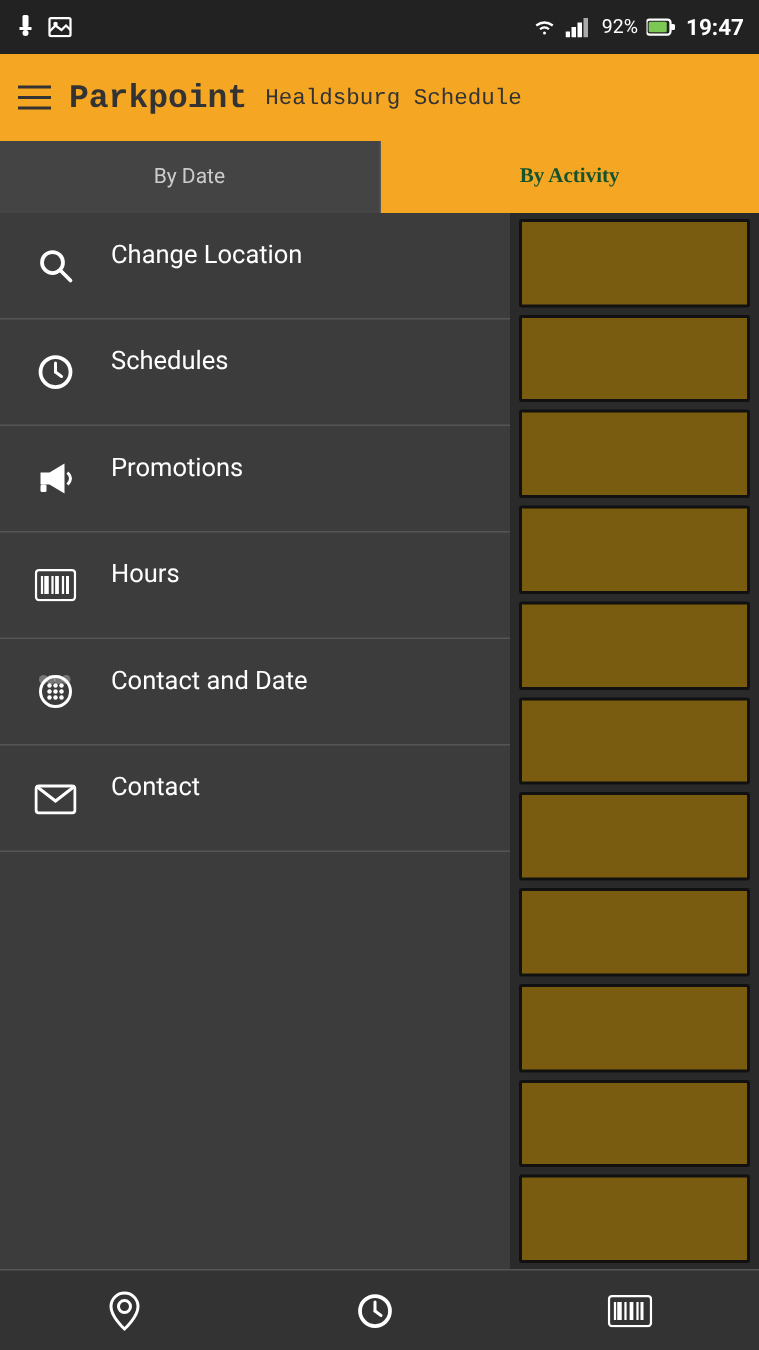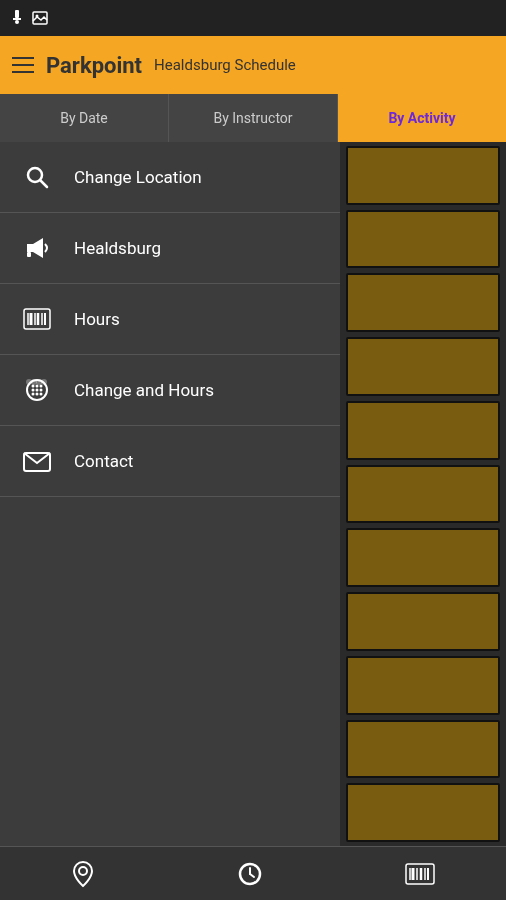--- a/index.html
+++ b/index.html
@@ -58,20 +58,21 @@
       display: block;
       width: 22px;
       height: 2px;
       background: #333;
     }
 
     .header-title {
       font-size: 22px;
       font-weight: bold;
       color: #333;
+      font-family: Liberation Mono, monospace;
     }
 
     
     #tabs {
       height: 48px;
       background: #444;
       display: flex;
     }
 
     .tab {
@@ -82,42 +83,42 @@
       color: #ccc;
       font-size: 14px;
       cursor: pointer;
       border-right: 1px solid #555;
     }
 
     .tab:last-child { border-right: none; }
 
     .tab.active {
       background: #f5a623;
-      color: #6d28d9;
+      color: #14532d;
       font-weight: bold;
+      font-family: Liberation Serif, serif;
     }
 
     
     #main {
       display: flex;
       height: calc(900px - 36px - 58px - 48px - 54px);
       position: relative;
     }
 
     
     #drawer {
       width: 340px;
       background: #3c3c3c;
       z-index: 10;
       flex-shrink: 0;
     }
 
     .menu-item {
       display: flex;
-      align-items: center;
       gap: 20px;
       padding: 18px 20px;
       border-bottom: 1px solid #555;
       cursor: pointer;
       color: #fff;
       font-size: 17px;
     }
 
     .menu-icon {
       width: 34px;
@@ -180,62 +181,94 @@
       <rect x="3" y="8" width="8" height="2"></rect>
       <circle cx="7" cy="12" r="2"></circle>
     </svg>
 
     <svg width="16" height="14" viewBox="0 0 16 14">
       <rect x="1" y="1" width="14" height="12" rx="1" fill="none" stroke="white" stroke-width="1.5"></rect>
       <circle cx="5" cy="5" r="1.5"></circle>
       <polyline points="1,10 5,6 9,9 12,6 15,9" fill="none" stroke="white" stroke-width="1.5"></polyline>
     </svg>
   </div>
+  <div class="status-right">
+
+    <svg width="16" height="14" viewBox="0 0 16 14">
+      <path d="M8 11 L8 11" stroke="white" stroke-width="2" stroke-linecap="round"></path>
+      <path d="M5 8.5 Q8 6 11 8.5" fill="none" stroke="white" stroke-width="1.5"></path>
+      <path d="M2.5 6 Q8 2 13.5 6" fill="none" stroke="white" stroke-width="1.5"></path>
+    </svg>
+
+    <svg width="18" height="14" viewBox="0 0 18 14">
+      <rect x="0" y="10" width="3" height="4"></rect>
+      <rect x="4" y="7" width="3" height="7"></rect>
+      <rect x="8" y="4" width="3" height="10"></rect>
+      <rect x="12" y="1" width="3" height="13" fill="#aaa"></rect>
+    </svg>
+    <span>92%</span>
+
+    <svg width="20" height="14" viewBox="0 0 20 14">
+      <rect x="0" y="2" width="16" height="10" rx="2" fill="none" stroke="white" stroke-width="1.5"></rect>
+      <rect x="16" y="5" width="3" height="4" rx="1"></rect>
+      <rect x="1.5" y="3.5" width="12" height="7" rx="1" fill="#7dc855"></rect>
+    </svg>
+    <span style="font-size:15px;font-weight:bold;">19:47</span>
+  </div>
 </div>
 
 <div id="header">
   <div class="hamburger-icon">
     <span></span>
     <span></span>
     <span></span>
   </div>
   <span class="header-title">Parkpoint</span>
   <span class="header-title" style="font-weight:normal; font-size:15px;">Healdsburg Schedule</span>
 </div>
 
 <div id="tabs">
   <div class="tab">By Date</div>
-  <div class="tab">By Instructor</div>
   <div class="tab active">By Activity</div>
 </div>
 
 <div id="main">
 
   <div id="drawer">
 
     <div class="menu-item">
       <div class="menu-icon">
         <svg width="24" height="24" viewBox="0 0 24 24">
           <circle cx="10" cy="10" r="7" fill="none" stroke="white" stroke-width="2.5"></circle>
           <line x1="15.5" y1="15.5" x2="22" y2="22" stroke="white" stroke-width="2.5" stroke-linecap="round"></line>
         </svg>
       </div>
       <span>Change Location</span>
     </div>
 
+    <div class="menu-item">
+      <div class="menu-icon">
+        <svg width="26" height="26" viewBox="0 0 26 26">
+          <circle cx="13" cy="13" r="10" fill="none" stroke="white" stroke-width="2.5"></circle>
+          <line x1="13" y1="7" x2="13" y2="13" stroke="white" stroke-width="2" stroke-linecap="round"></line>
+          <line x1="13" y1="13" x2="17" y2="16" stroke="white" stroke-width="2" stroke-linecap="round"></line>
+        </svg>
+      </div>
+      <span>Schedules</span>
+    </div>
 
     <div class="menu-item">
       <div class="menu-icon">
         <svg width="28" height="24" viewBox="0 0 28 24">
           <polygon points="4,8 4,16 10,16 20,22 20,2 10,8" fill="white"></polygon>
           <path d="M22,8 Q26,12 22,16" fill="none" stroke="white" stroke-width="2"></path>
           <rect x="4" y="16" width="4" height="5" rx="1"></rect>
         </svg>
       </div>
-      <span>Healdsburg</span>
+      <span>Promotions</span>
     </div>
 
     <div class="menu-item">
       <div class="menu-icon">
         <svg width="28" height="22" viewBox="0 0 28 22">
           <rect x="1" y="1" width="26" height="20" rx="2" fill="none" stroke="white" stroke-width="1.5"></rect>
           <line x1="5" y1="5" x2="5" y2="17" stroke="white" stroke-width="1.5"></line>
           <line x1="8" y1="5" x2="8" y2="17" stroke="white" stroke-width="3"></line>
           <line x1="12" y1="5" x2="12" y2="17" stroke="white" stroke-width="1.5"></line>
           <line x1="15" y1="5" x2="15" y2="17" stroke="white" stroke-width="2.5"></line>
@@ -260,21 +293,21 @@
           <circle cx="13" cy="9" r="1.5" fill="white"></circle>
           <circle cx="17" cy="9" r="1.5" fill="white"></circle>
           <circle cx="9" cy="13" r="1.5" fill="white"></circle>
           <circle cx="13" cy="13" r="1.5" fill="white"></circle>
           <circle cx="17" cy="13" r="1.5" fill="white"></circle>
           <circle cx="9" cy="17" r="1.5" fill="white"></circle>
           <circle cx="13" cy="17" r="1.5" fill="white"></circle>
           <circle cx="17" cy="17" r="1.5" fill="white"></circle>
         </svg>
       </div>
-      <span>Change and Hours</span>
+      <span>Contact and Date</span>
     </div>
 
     <div class="menu-item">
       <div class="menu-icon">
         <svg width="28" height="22" viewBox="0 0 28 22">
           <rect x="1" y="3" width="26" height="18" rx="2" fill="none" stroke="white" stroke-width="2"></rect>
           <polyline points="1,3 14,13 27,3" fill="none" stroke="white" stroke-width="2"></polyline>
         </svg>
       </div>
       <span>Contact</span>

